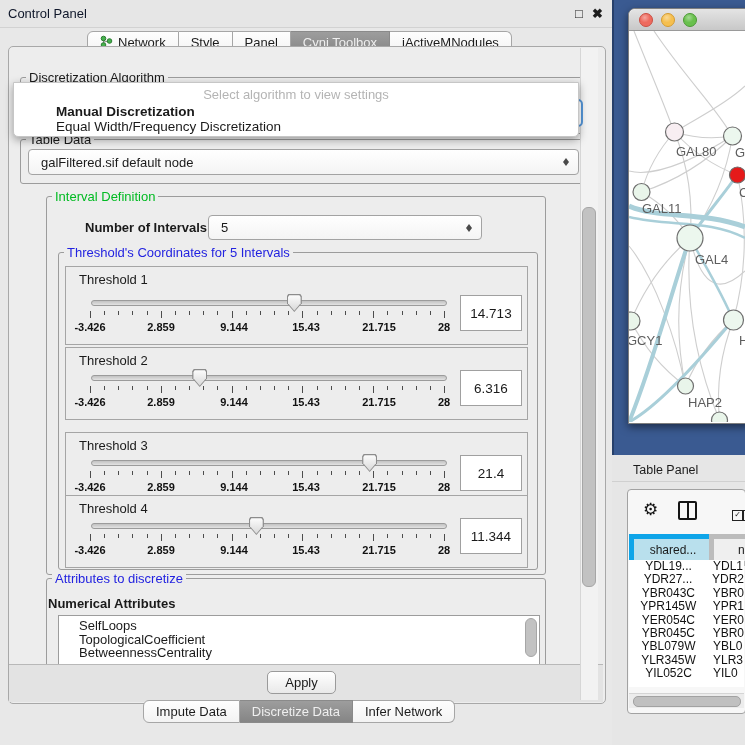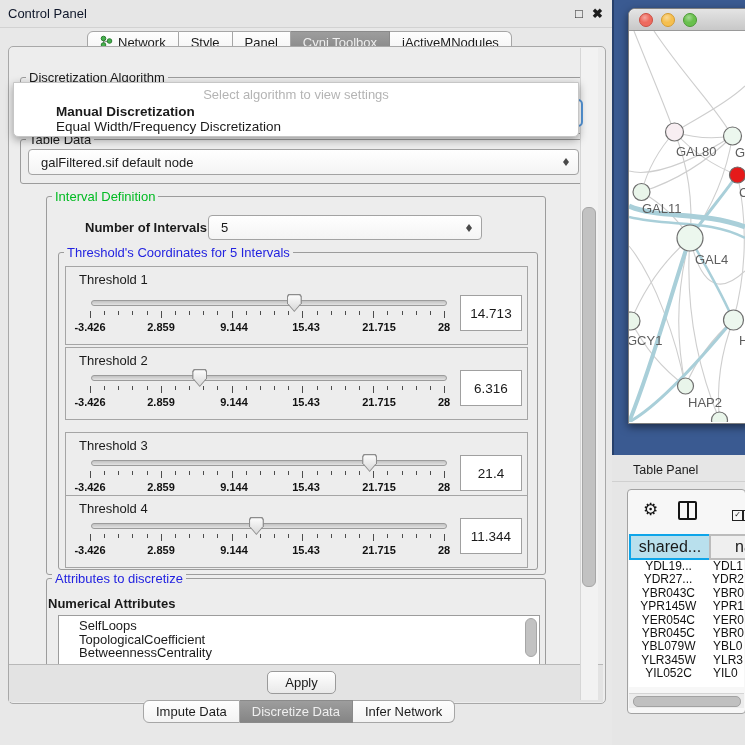--- a/index.html
+++ b/index.html
@@ -53,21 +53,21 @@
   .desktop{background:#3a5a91;border-left:2px solid #27406b;}
   .netwin{border:1px solid #7e7e7e;border-radius:7px 0 0 0;box-shadow:0 3px 8px rgba(0,0,0,.5);background:#fff;}
   .net-titlebar{height:21px;background:linear-gradient(#e4e4e4,#c8c8c8);border-bottom:1px solid #9a9a9a;border-radius:7px 0 0 0;display:flex;align-items:center;padding-left:10px;gap:8px;}
   .light{width:12px;height:12px;border-radius:50%;}
   .tp-section{background:#e6e6e6;}
   .tp-title{font-size:12.5px;color:#1c1c1c;}
   .tp-panel{background:#f7f7f7;border:1px solid #a2a2a2;border-radius:4px;}
   .split-icon{width:15px;height:15px;border:2px solid #141414;border-radius:2px;position:relative;}
   .split-icon::after{content:"";position:absolute;left:50%;top:0;bottom:0;width:2px;background:#141414;transform:translateX(-1px);}
   .cb-icon{width:9px;height:9px;border:1.5px solid #222;font-size:8px;line-height:8px;text-align:center;color:#222;}
-  .tp-headcell{display:flex;align-items:center;justify-content:center;font-size:16px;border:2px solid #0ea5e9;}
+  .tp-headcell{display:flex;align-items:center;justify-content:center;font-size:12px;border:5px solid #0ea5e9;}
   .tp-row-c1{width:79px;text-align:center;}
   .tp-row-c2{padding-left:5px;}
   .tp-row{display:flex;height:13.4px;line-height:13.4px;font-size:12px;color:#111;white-space:nowrap;}
   .hscroll{background:#ececec;border-top:1px solid #d5d5d5;}
   .hscroll .thumb2{position:absolute;left:4px;top:2px;height:9px;width:106px;background:#c0c0c0;border:1px solid #a2a2a2;border-radius:5px;}
 </style>
 </head>
 <body>
 
 <div class="root">

